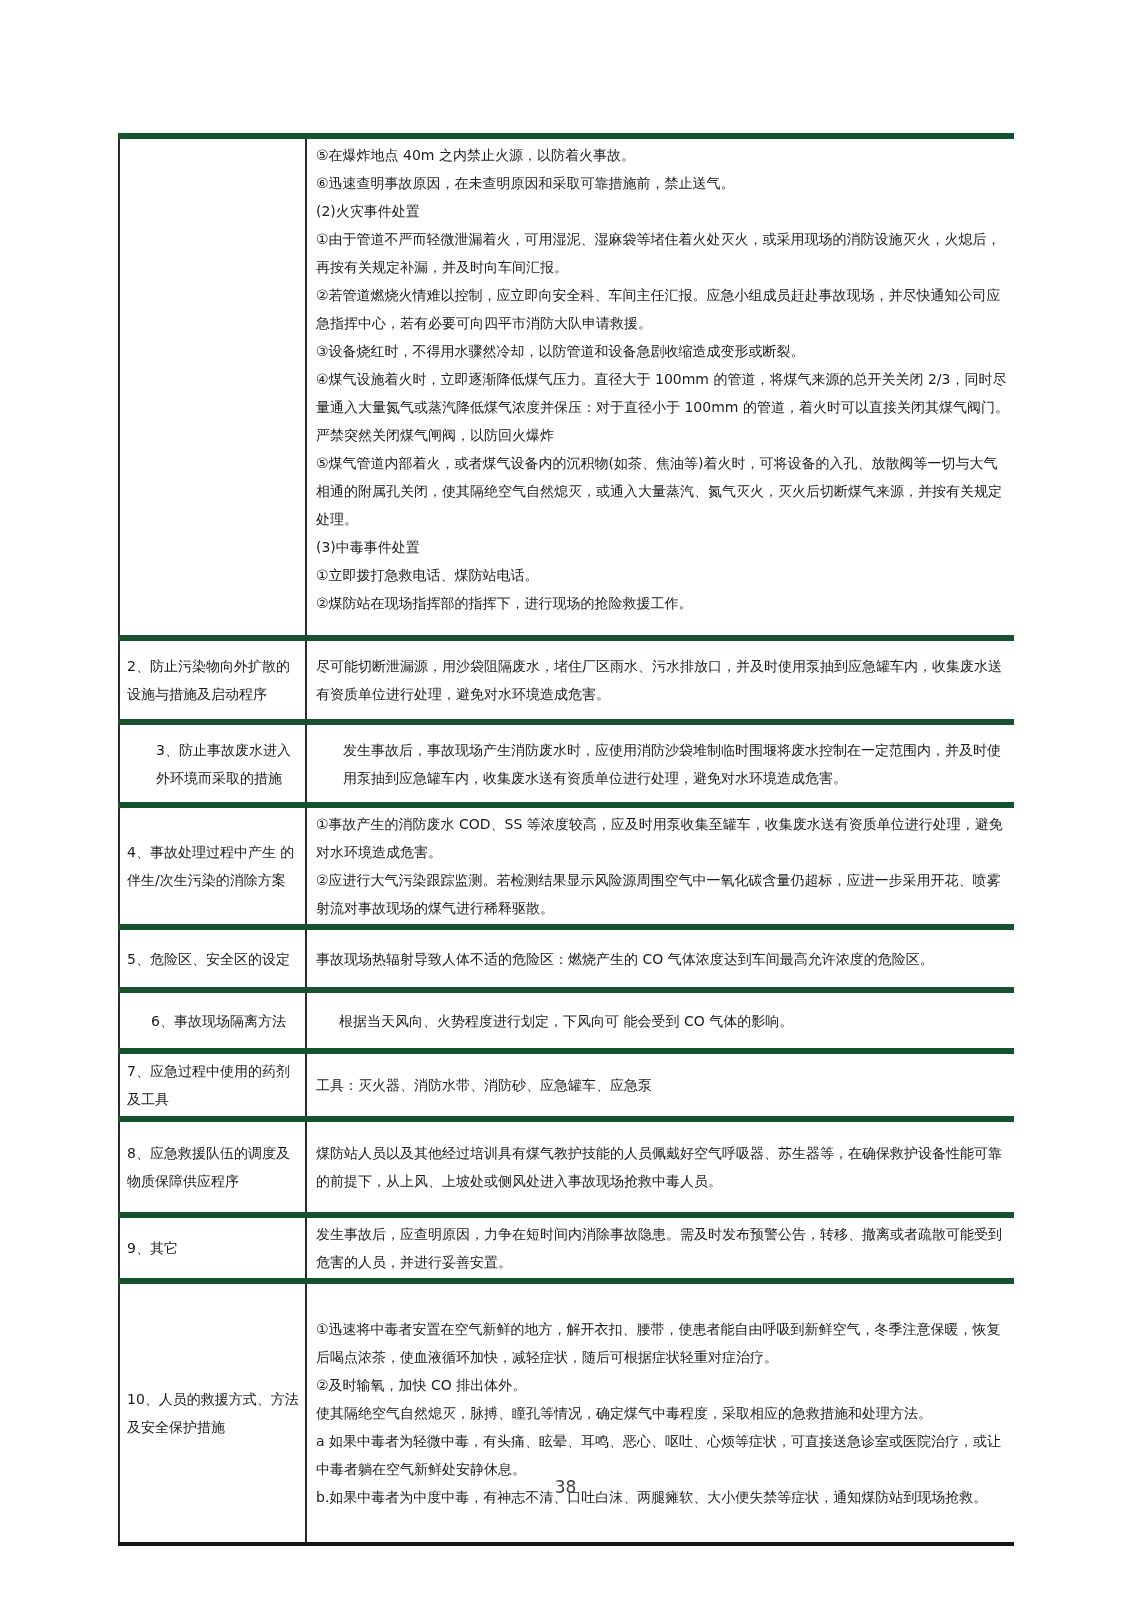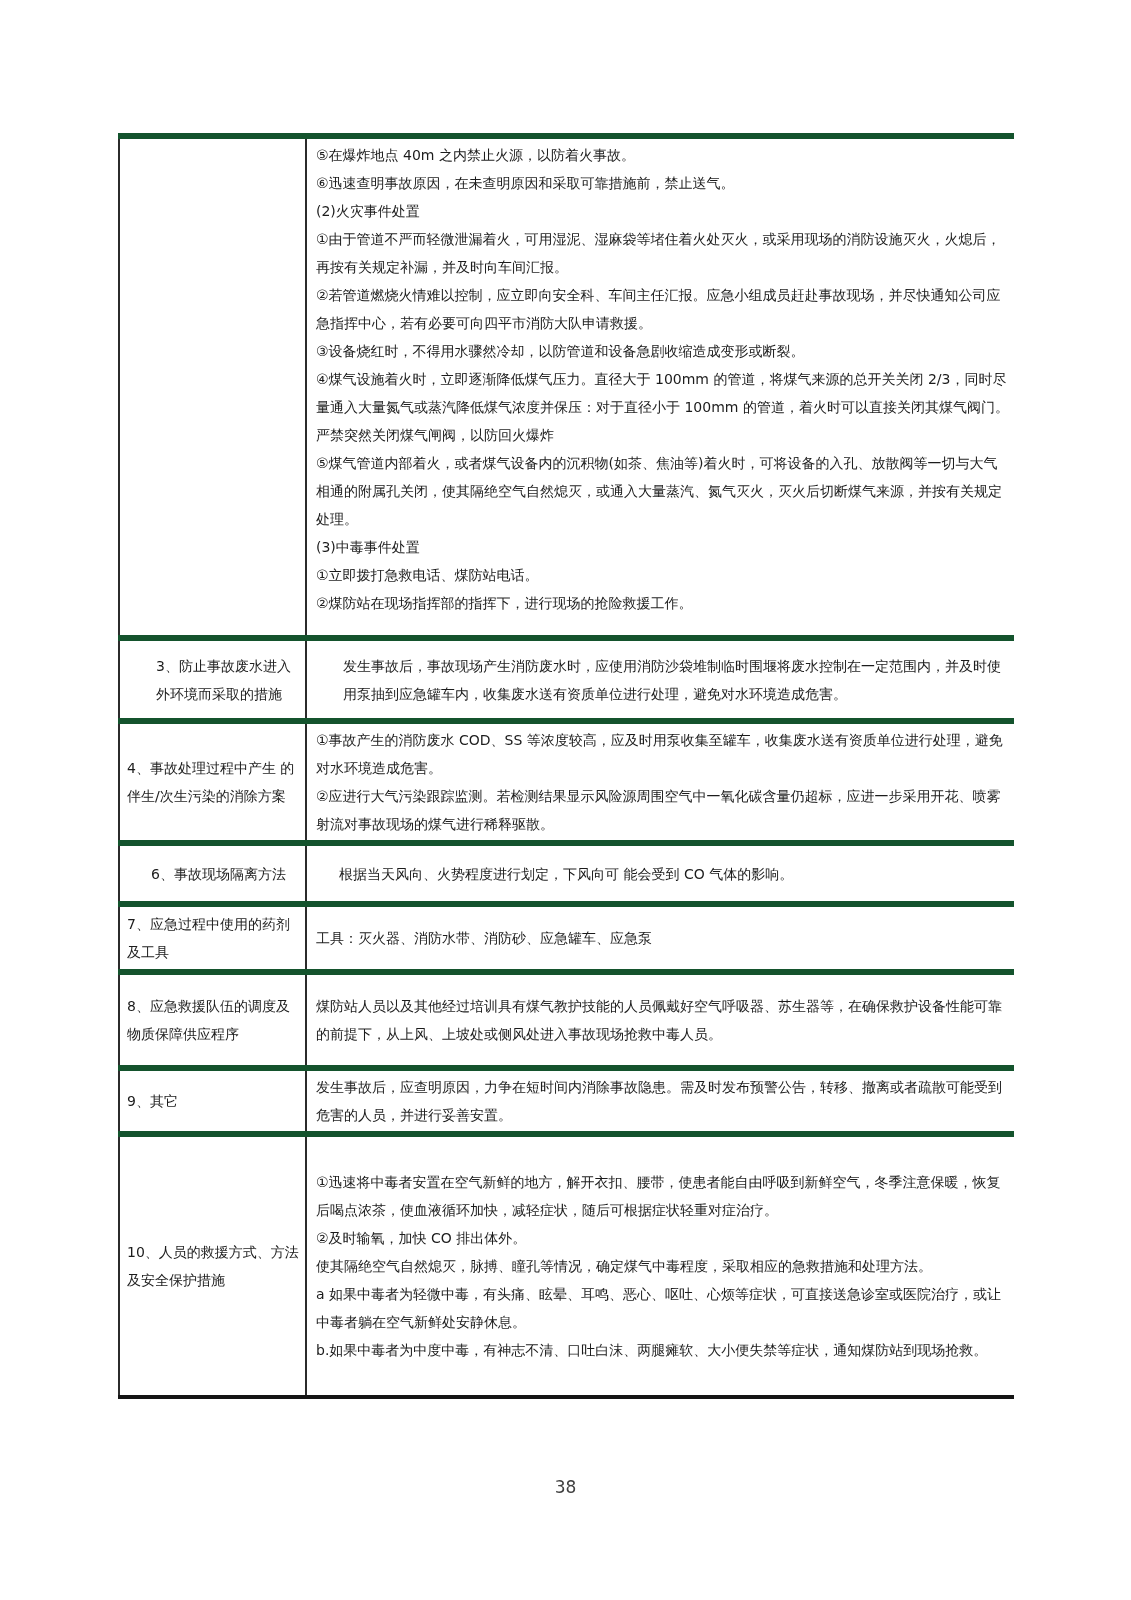--- a/index.html
+++ b/index.html
@@ -82,31 +82,43 @@
           <p class="content-line">①由于管道不严而轻微泄漏着火，可用湿泥、湿麻袋等堵住着火处灭火，或采用现场的消防设施灭火，火熄后，再按有关规定补漏，并及时向车间汇报。</p>
           <p class="content-line">②若管道燃烧火情难以控制，应立即向安全科、车间主任汇报。应急小组成员赶赴事故现场，并尽快通知公司应急指挥中心，若有必要可向四平市消防大队申请救援。</p>
           <p class="content-line">③设备烧红时，不得用水骤然冷却，以防管道和设备急剧收缩造成变形或断裂。</p>
           <p class="content-line">④煤气设施着火时，立即逐渐降低煤气压力。直径大于 100mm 的管道，将煤气来源的总开关关闭 2/3，同时尽量通入大量氮气或蒸汽降低煤气浓度并保压：对于直径小于 100mm 的管道，着火时可以直接关闭其煤气阀门。严禁突然关闭煤气闸阀，以防回火爆炸</p>
           <p class="content-line">⑤煤气管道内部着火，或者煤气设备内的沉积物(如茶、焦油等)着火时，可将设备的入孔、放散阀等一切与大气相通的附属孔关闭，使其隔绝空气自然熄灭，或通入大量蒸汽、氮气灭火，灭火后切断煤气来源，并按有关规定处理。</p>
           <p class="content-line">(3)中毒事件处置</p>
           <p class="content-line">①立即拨打急救电话、煤防站电话。</p>
           <p class="content-line">②煤防站在现场指挥部的指挥下，进行现场的抢险救援工作。</p>
         </td>
       </tr>
+      <tr class="table-row row-2">
+        <td class="label-cell">2、防止污染物向外扩散的设施与措施及启动程序</td>
+        <td class="content-cell">
+          <p class="content-line">尽可能切断泄漏源，用沙袋阻隔废水，堵住厂区雨水、污水排放口，并及时使用泵抽到应急罐车内，收集废水送有资质单位进行处理，避免对水环境造成危害。</p>
+        </td>
+      </tr>
       <tr class="table-row row-3">
         <td class="label-cell">3、防止事故废水进入外环境而采取的措施</td>
         <td class="content-cell">
           <p class="content-line">发生事故后，事故现场产生消防废水时，应使用消防沙袋堆制临时围堰将废水控制在一定范围内，并及时使用泵抽到应急罐车内，收集废水送有资质单位进行处理，避免对水环境造成危害。</p>
         </td>
       </tr>
       <tr class="table-row row-4">
         <td class="label-cell">4、事故处理过程中产生 的伴生/次生污染的消除方案</td>
         <td class="content-cell">
           <p class="content-line">①事故产生的消防废水 COD、SS 等浓度较高，应及时用泵收集至罐车，收集废水送有资质单位进行处理，避免对水环境造成危害。</p>
           <p class="content-line">②应进行大气污染跟踪监测。若检测结果显示风险源周围空气中一氧化碳含量仍超标，应进一步采用开花、喷雾射流对事故现场的煤气进行稀释驱散。</p>
+        </td>
+      </tr>
+      <tr class="table-row row-5">
+        <td class="label-cell">5、危险区、安全区的设定</td>
+        <td class="content-cell">
+          <p class="content-line">事故现场热辐射导致人体不适的危险区：燃烧产生的 CO 气体浓度达到车间最高允许浓度的危险区。</p>
         </td>
       </tr>
       <tr class="table-row row-6">
         <td class="label-cell">6、事故现场隔离方法</td>
         <td class="content-cell">
           <p class="content-line">根据当天风向、火势程度进行划定，下风向可 能会受到 CO 气体的影响。</p>
         </td>
       </tr>
       <tr class="table-row row-7">
         <td class="label-cell">7、应急过程中使用的药剂及工具</td>

